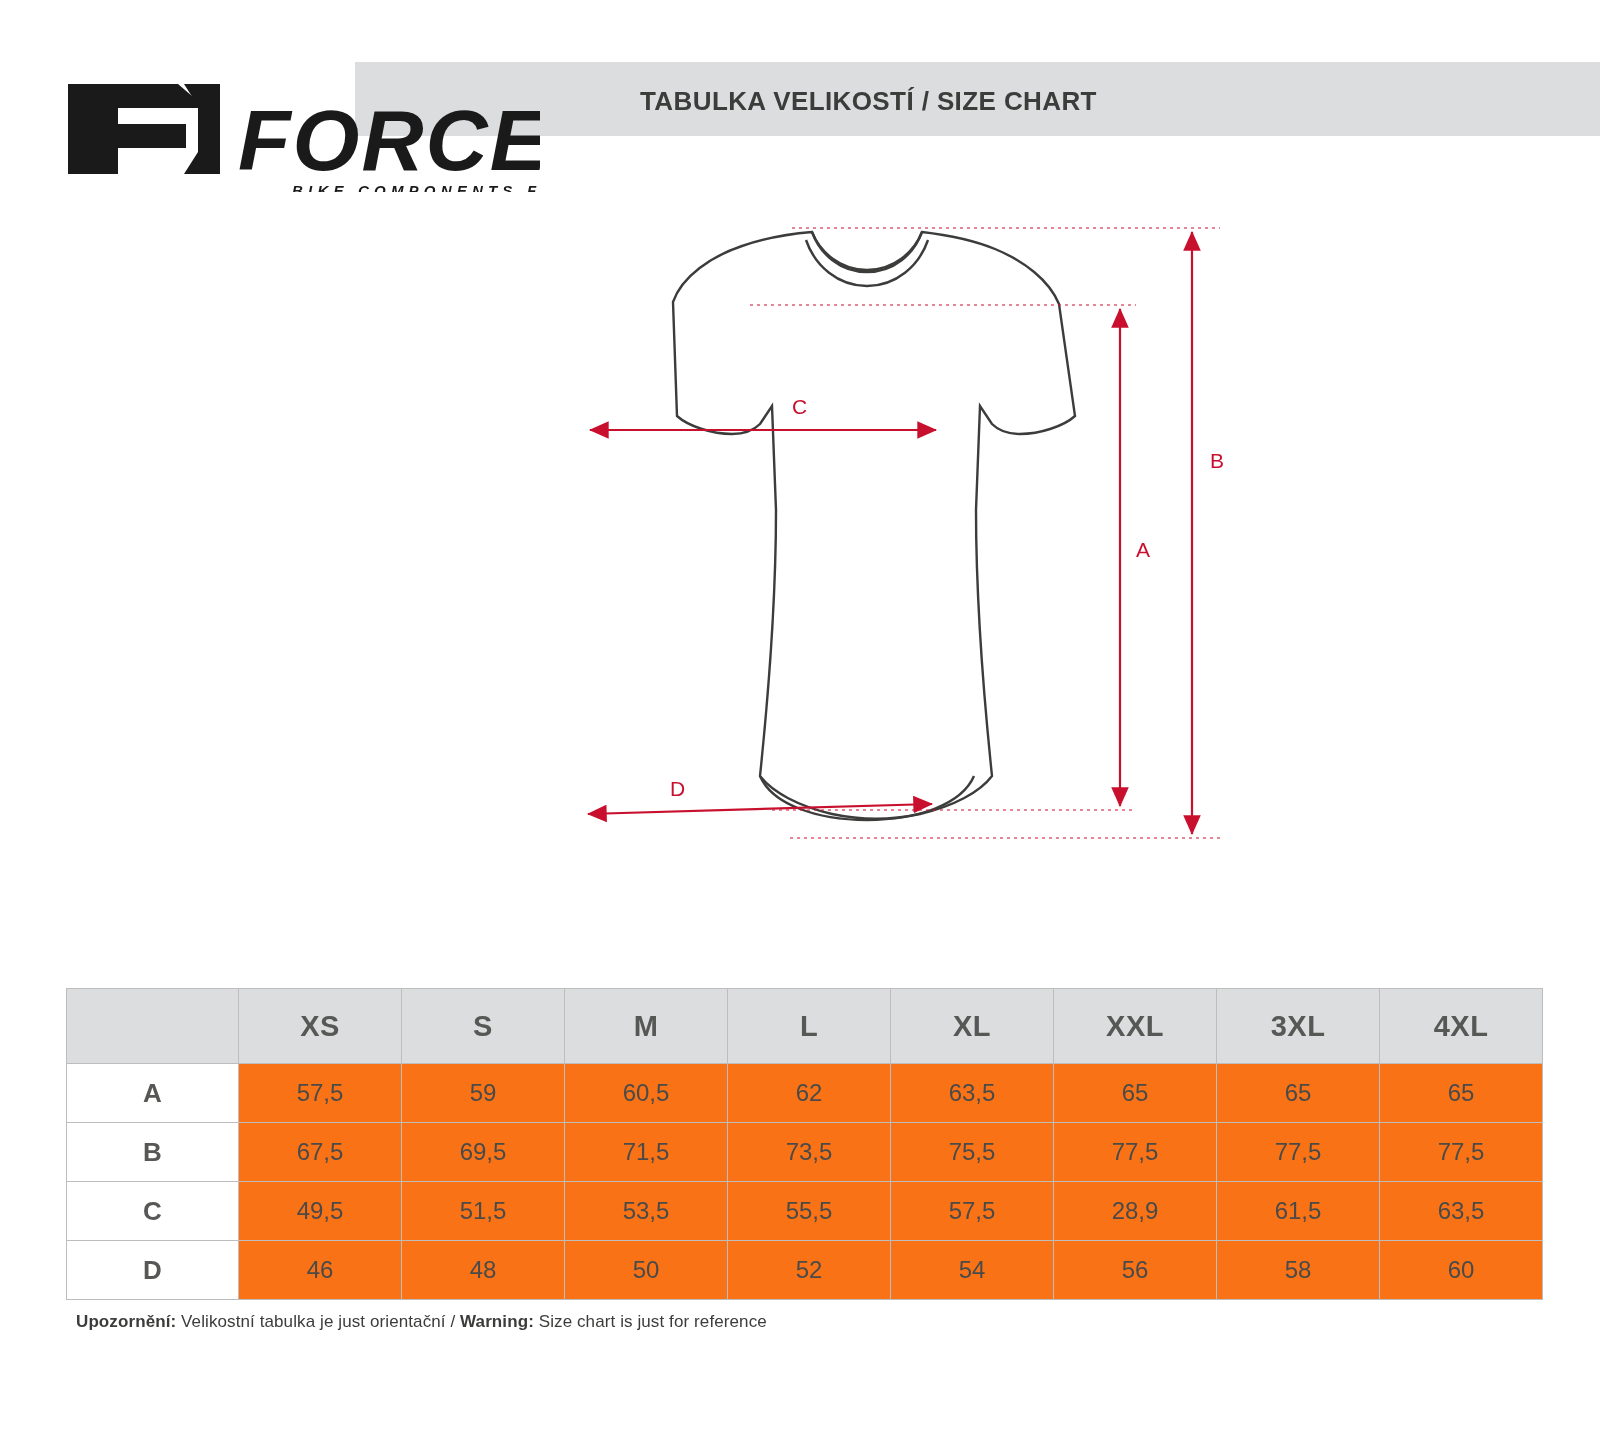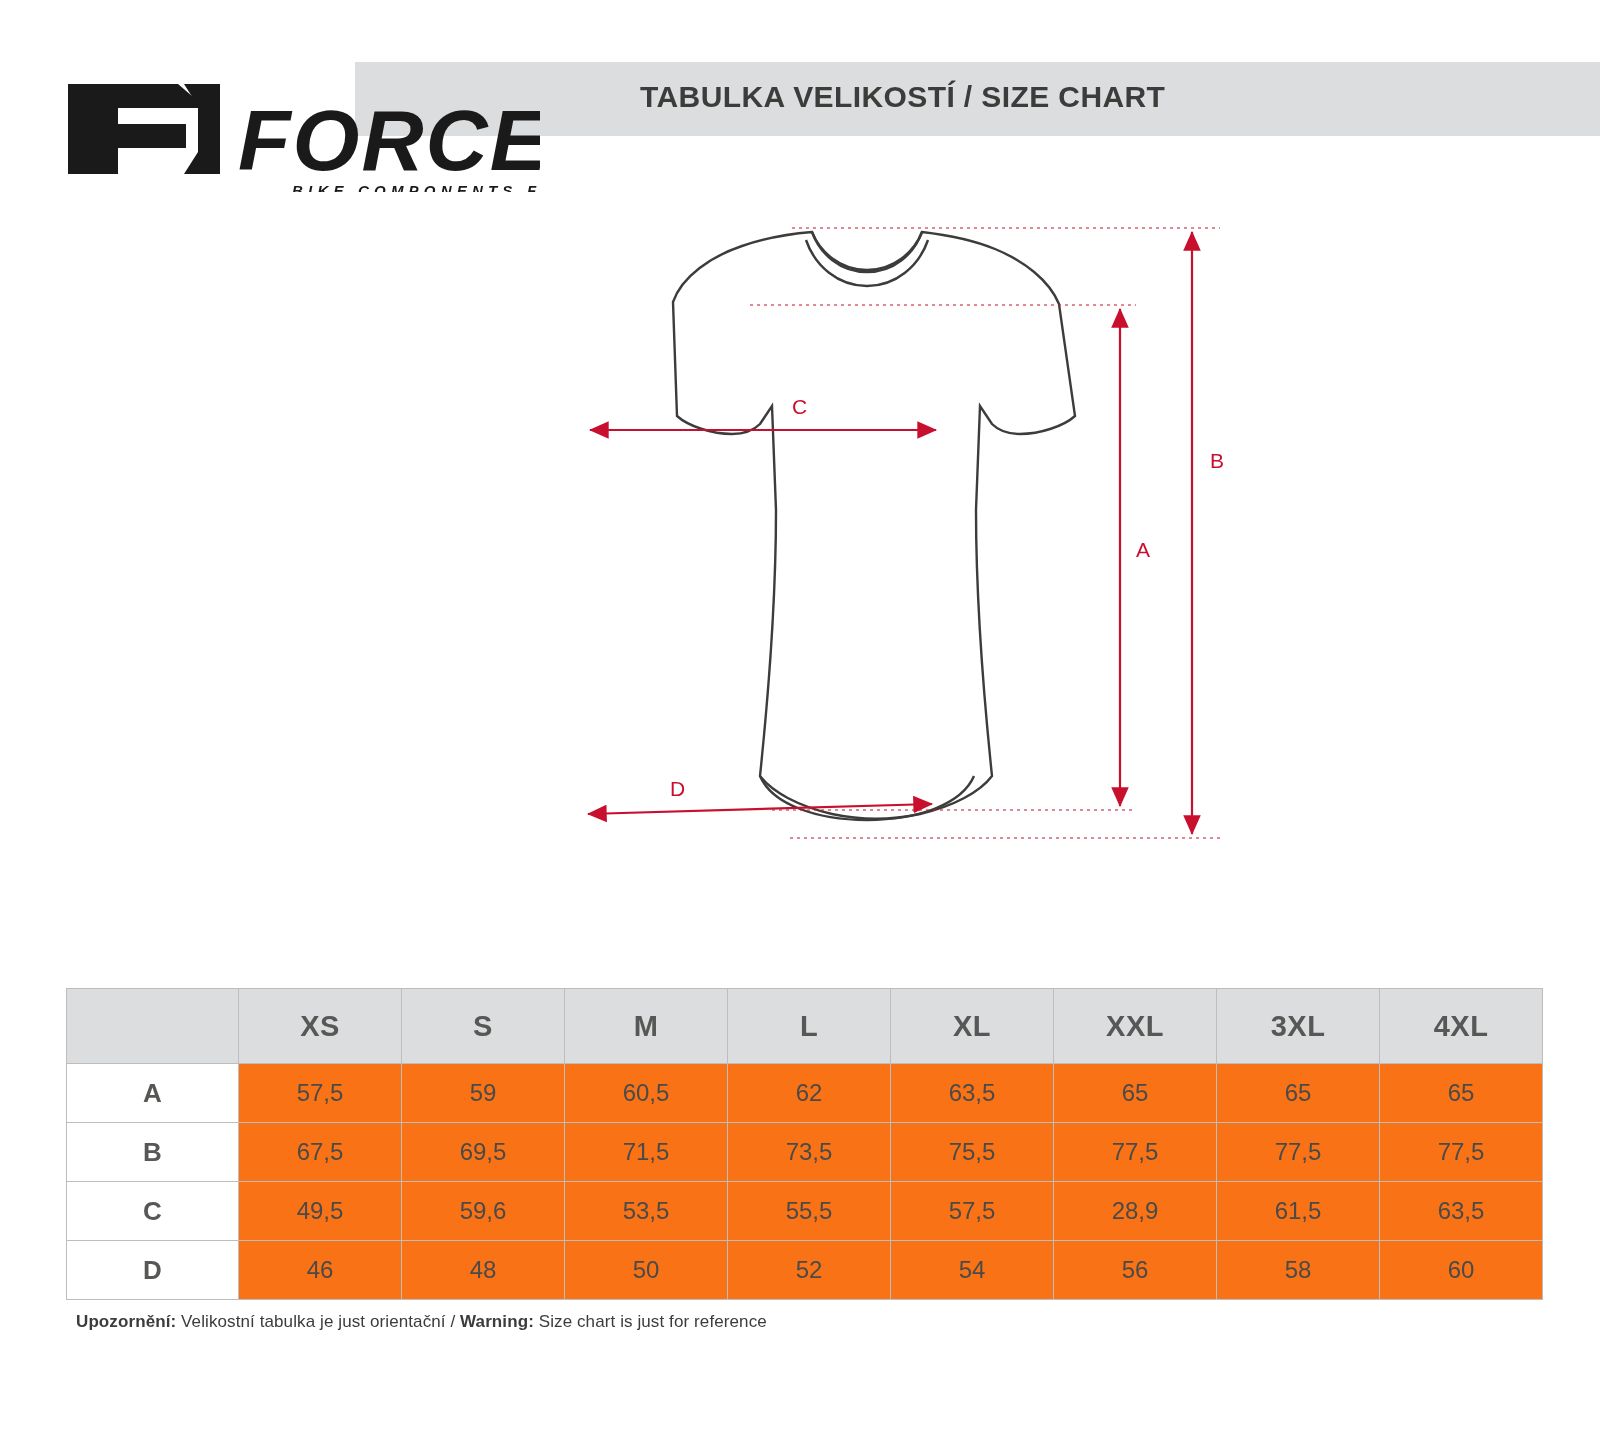--- a/index.html
+++ b/index.html
@@ -28,22 +28,22 @@
     position: absolute;
     left: 355px;
     top: 0;
     width: 1245px;
     height: 74px;
     background: #dcdddf;
   }
   .header-title {
     position: absolute;
     left: 640px;
-    top: 18px;
-    font-size: 30px;
+    top: 24px;
+    font-size: 26px;
     font-weight: bold;
     letter-spacing: 0.4px;
     color: #3c3c3b;
     white-space: nowrap;
   }
   .logo {
     position: absolute;
     left: 60px;
     top: 0px;
     width: 480px;
@@ -248,21 +248,21 @@
         <td>71,5</td>
         <td>73,5</td>
         <td>75,5</td>
         <td>77,5</td>
         <td>77,5</td>
         <td>77,5</td>
       </tr>
       <tr>
         <th class="rowhead">C</th>
         <td>49,5</td>
-        <td>59,6</td>
+        <td>51,5</td>
         <td>53,5</td>
         <td>55,5</td>
         <td>57,5</td>
         <td>28,9</td>
         <td>61,5</td>
         <td>63,5</td>
       </tr>
       <tr>
         <th class="rowhead">D</th>
         <td>46</td>

